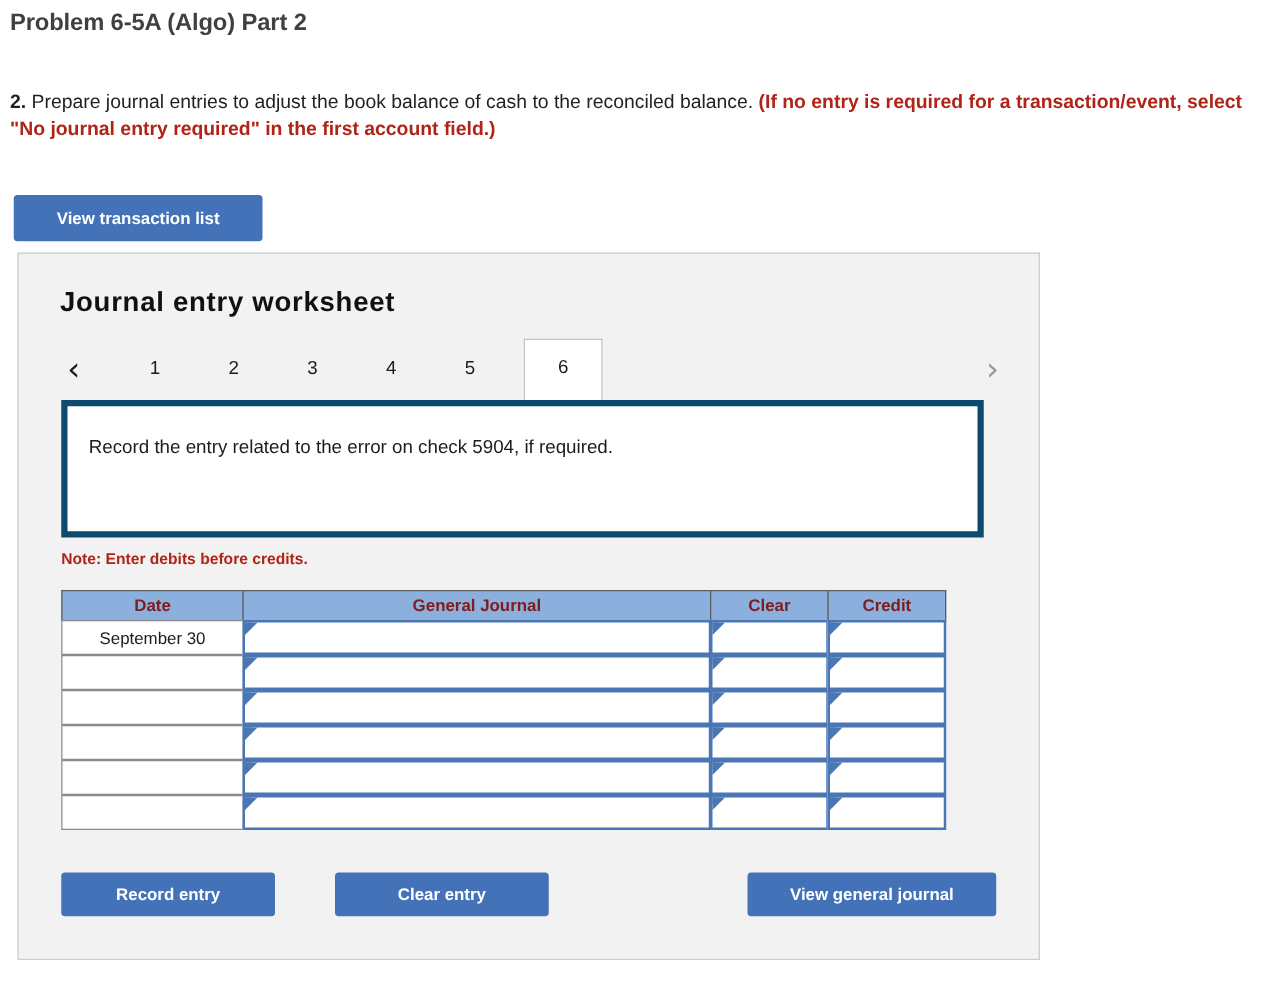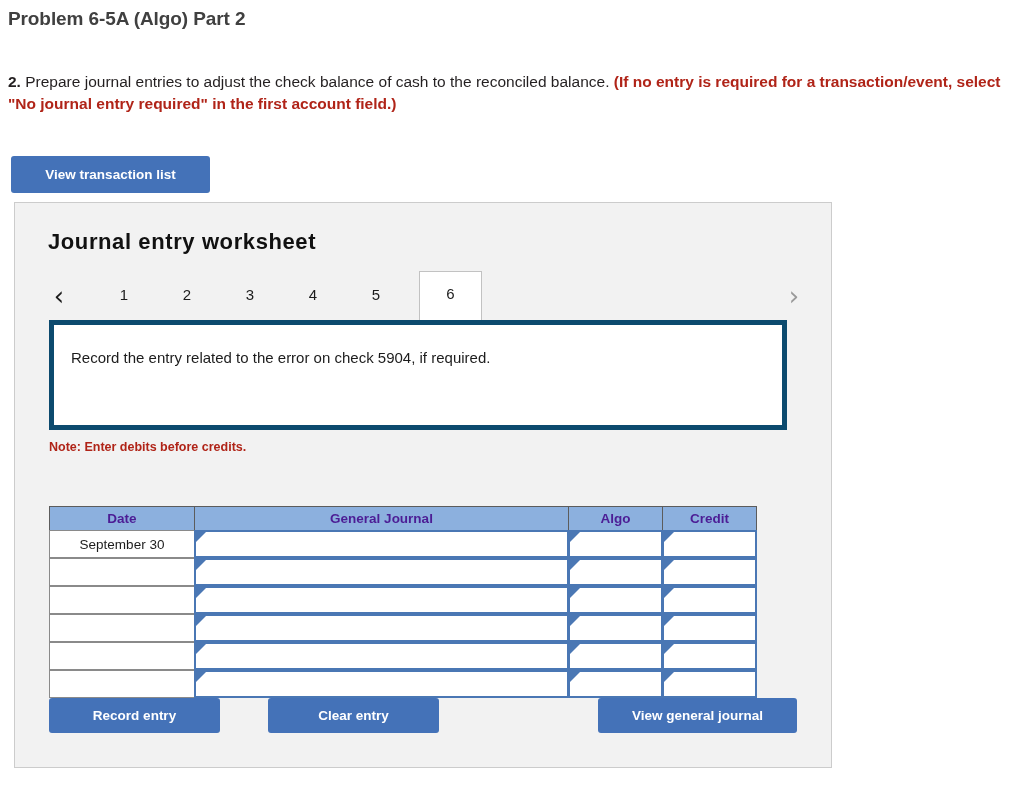--- a/index.html
+++ b/index.html
@@ -146,25 +146,24 @@
     left: 34px; top: 269px;
     width: 709px;
   }
   .jrow { display: flex; }
   .jhead .cell {
     background: #8cb0de;
     border: 1px solid #5c5c5c;
     height: 25px;
     font-size: 13.5px;
     font-weight: bold;
-    color: #4c1d95;
+    color: #7f1d1d;
     display: flex;
     align-items: center;
     justify-content: center;
-    margin-top: 34px;
   }
   .jhead .c-date { width: 146px; }
   .jhead .c-gj   { width: 375px; margin-left: -1px; }
   .jhead .c-deb  { width: 95px;  margin-left: -1px; }
   .jhead .c-cre  { width: 95px;  margin-left: -1px; }
 
   .jbody-row { height: 28px; }
   .cell-date {
     width: 146px; height: 28px;
     background: #ffffff;
@@ -204,21 +203,21 @@
   .btn-viewgj { position: absolute; left: 583px; top: 495px; width: 199px; height: 35px; }
 </style>
 </head>
 <body>
 
 <div class="page">
 
   <div class="problem-title">Problem 6-5A (Algo) Part 2</div>
 
   <div class="prompt">
-    <span class="q-num">2.</span><span> Prepare journal entries to adjust the check balance of cash to the reconciled balance. </span><span class="red">(If no entry is required for a transaction/event, select "No journal entry required" in the first account field.)</span>
+    <span class="q-num">2.</span><span> Prepare journal entries to adjust the book balance of cash to the reconciled balance. </span><span class="red">(If no entry is required for a transaction/event, select "No journal entry required" in the first account field.)</span>
   </div>
 
   <button class="btn btn-view-txn">View transaction list</button>
 
   <div class="panel">
 
     <div class="panel-title">Journal entry worksheet</div>
 
     <div class="tabstrip">
       <div class="chev chev-prev">‹</div>
@@ -235,21 +234,21 @@
       <div class="instr-text">Record the entry related to the error on check 5904, if required.</div>
     </div>
 
     <div class="note">Note: Enter debits before credits.</div>
 
     <div class="jtable">
 
       <div class="jrow jhead">
         <div class="cell c-date">Date</div>
         <div class="cell c-gj">General Journal</div>
-        <div class="cell c-deb">Algo</div>
+        <div class="cell c-deb">Clear</div>
         <div class="cell c-cre">Credit</div>
       </div>
 
       <div class="jrow jbody-row">
         <div class="cell-date">September 30</div>
         <div class="cell-input ci-gj"></div>
         <div class="cell-input ci-deb"></div>
         <div class="cell-input ci-cre"></div>
       </div>
 

